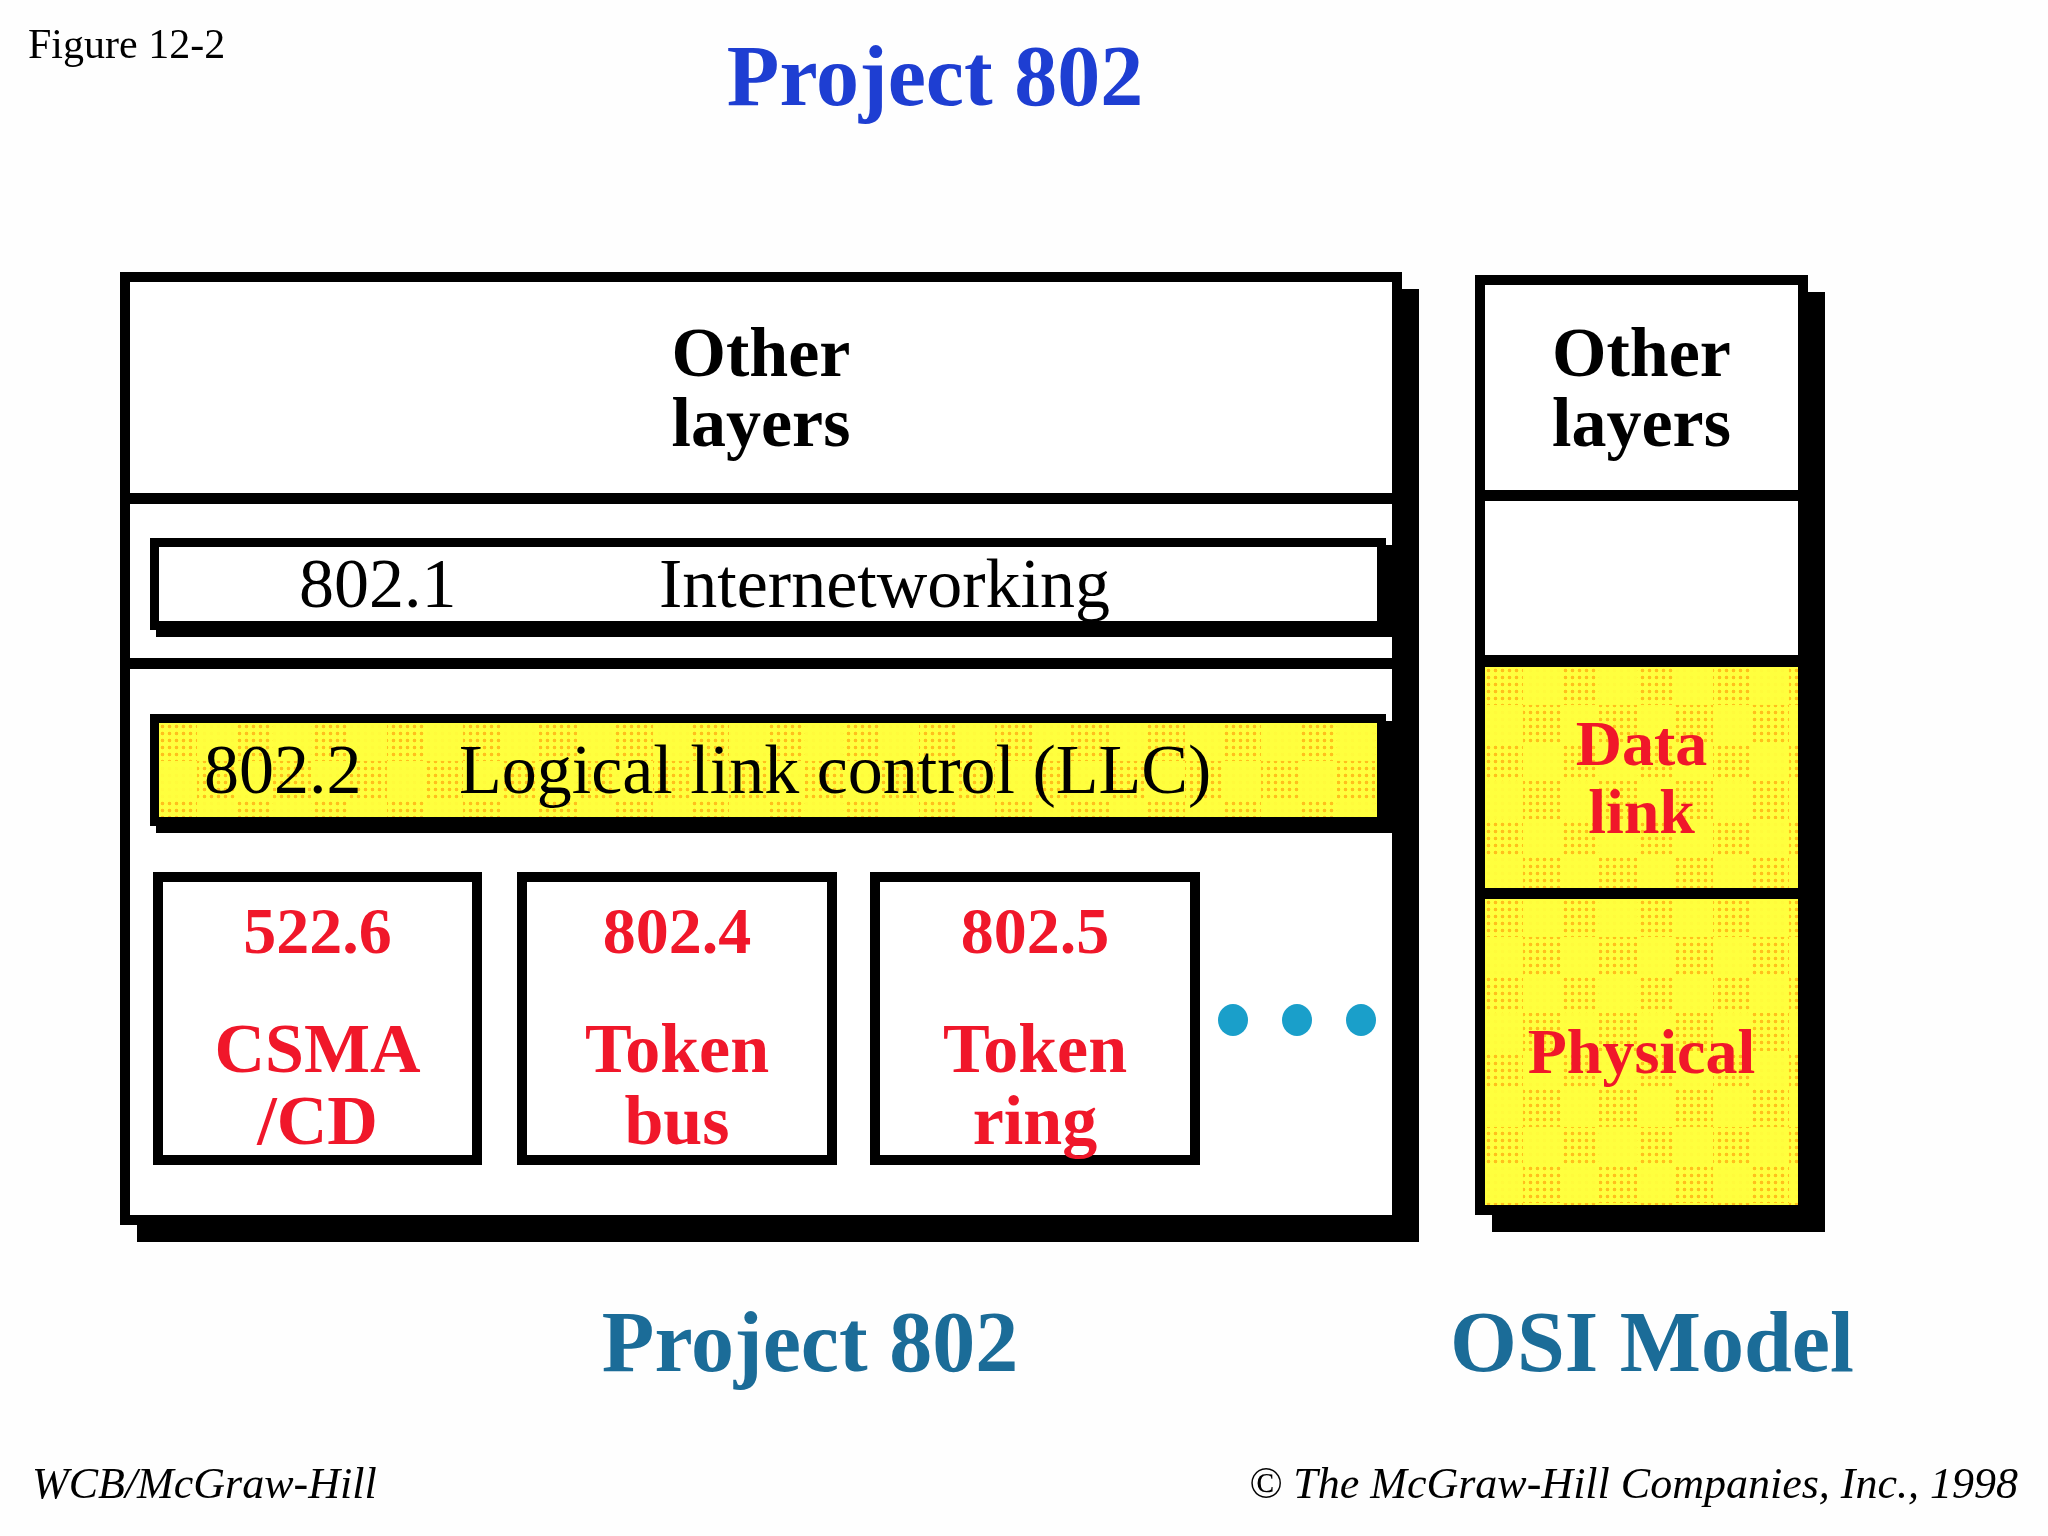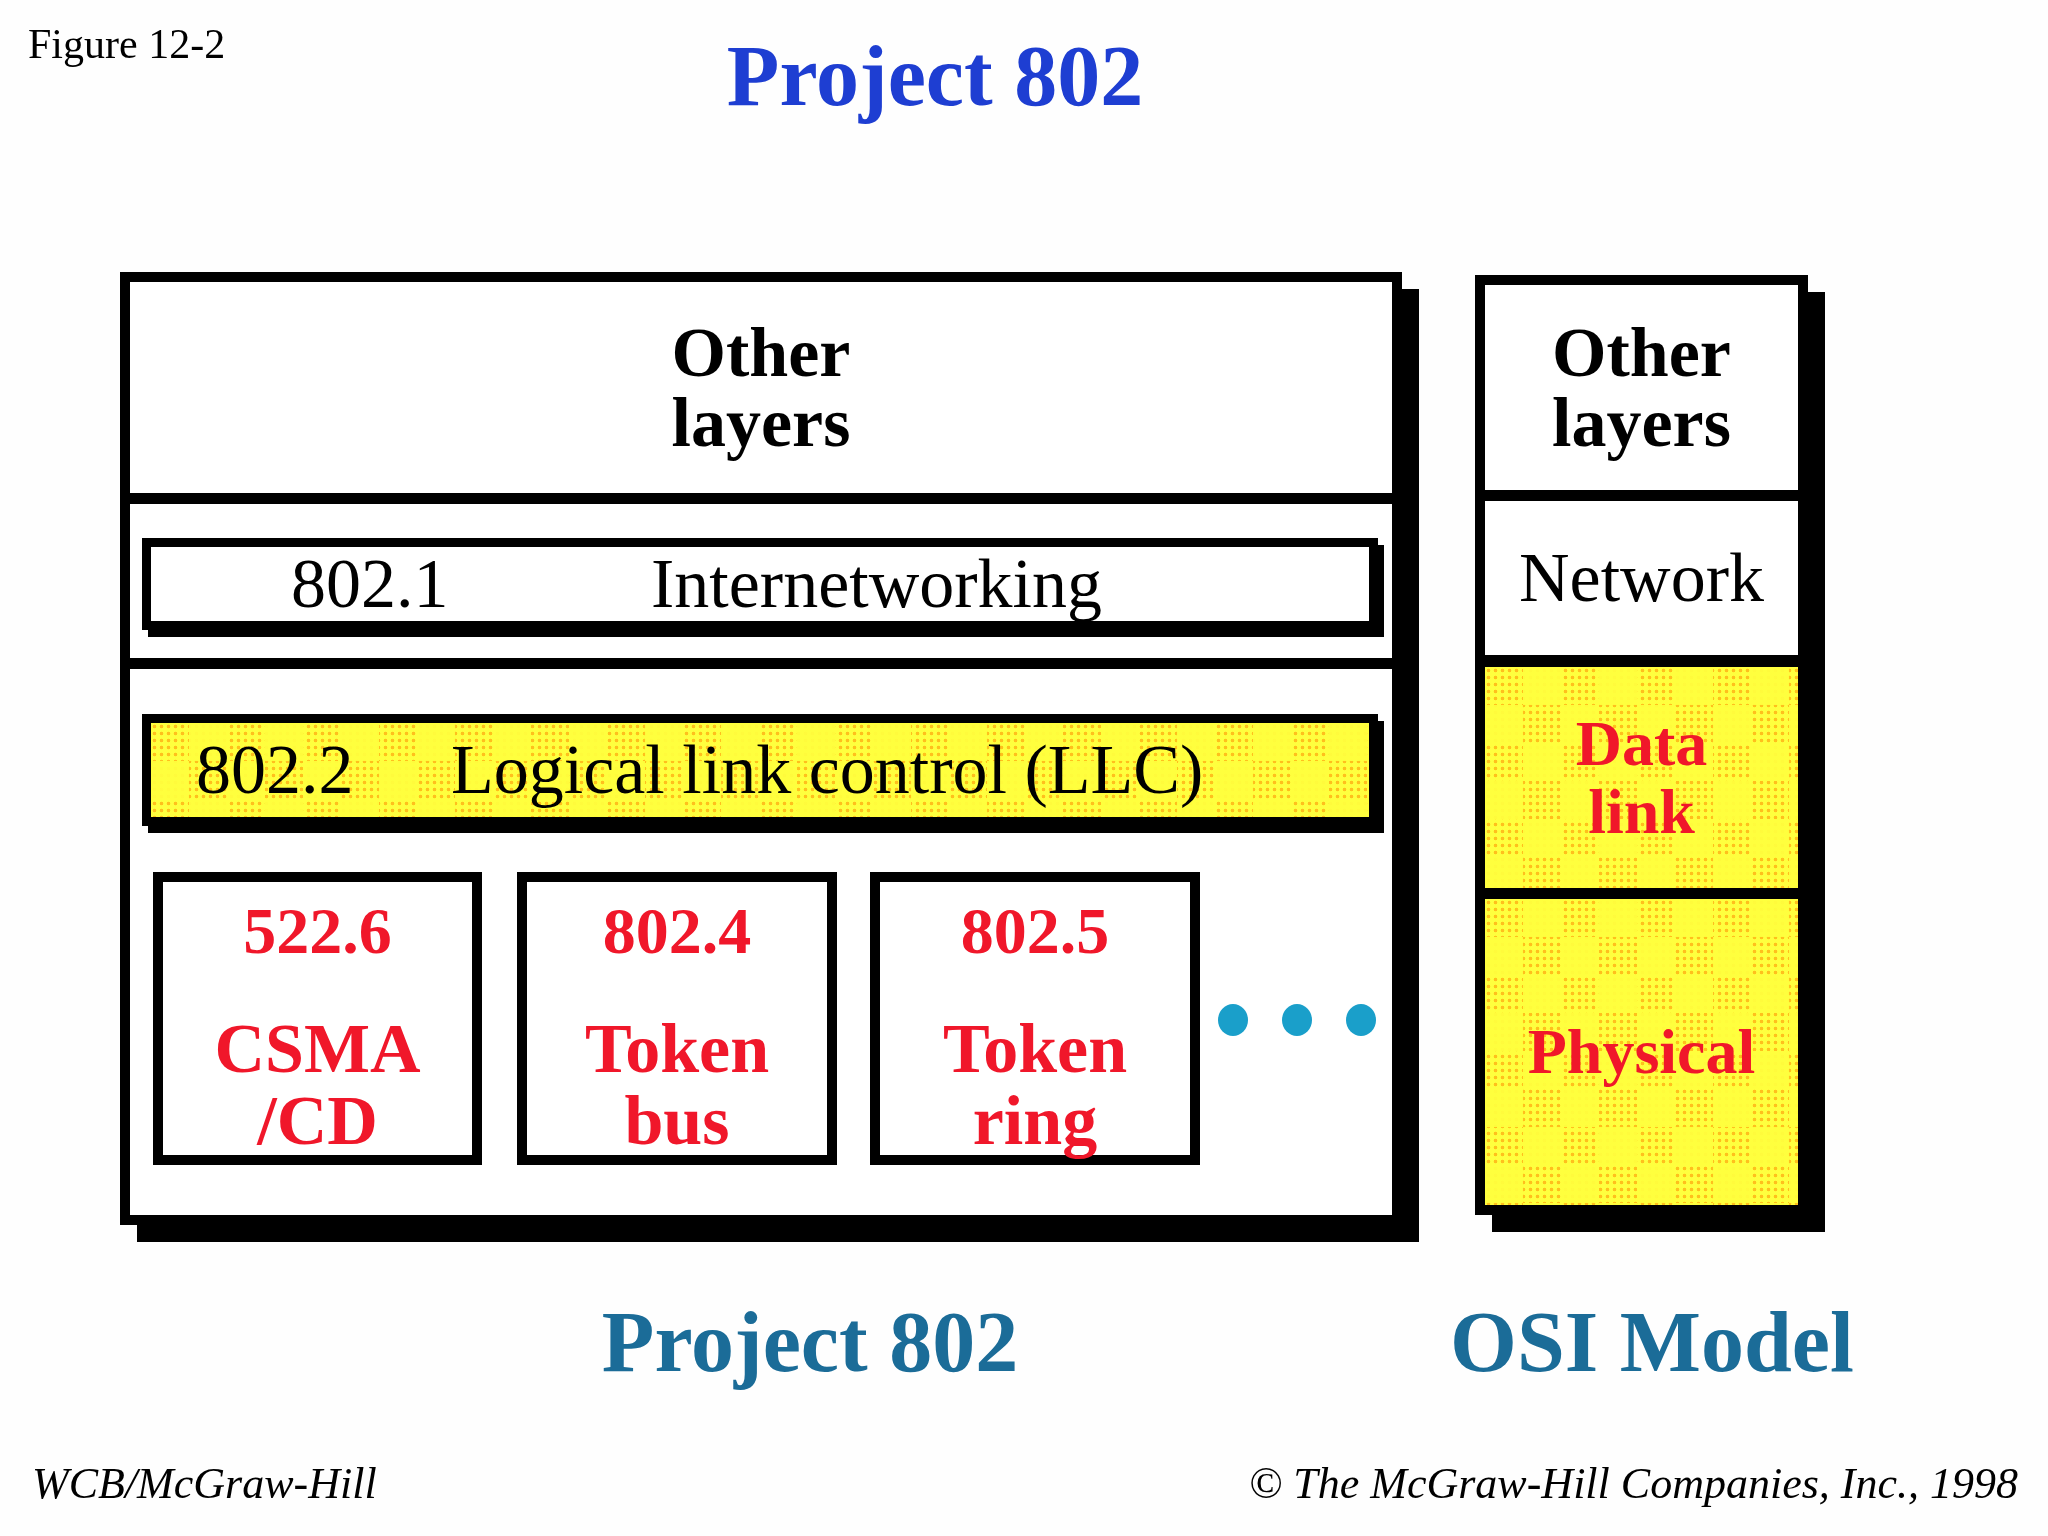--- a/index.html
+++ b/index.html
@@ -17,21 +17,21 @@
   .main-box{
     left:120px;top:272px;width:1282px;height:953px;box-sizing:border-box;
     border:10px solid #000;background:#fff;box-shadow:17px 17px 0 #000;
   }
   .sectionA{left:0;top:0;width:100%;height:211px;display:flex;align-items:center;justify-content:center;text-align:center;}
   .hdiv{left:0;width:100%;height:11px;background:#000;}
   .d1{top:211px;} .d2{top:376px;}
   .big-label{font-size:70px;font-weight:bold;line-height:1.0;}
 
   .row-box{
-    left:12px;width:1236px;box-sizing:border-box;border:9px solid #000;background:#fff;
+    left:20px;width:1236px;box-sizing:border-box;border:9px solid #000;background:#fff;
     box-shadow:6px 7px 0 #000;
   }
   .box-8021{top:256px;height:92px;}
   .box-8022{top:432px;height:112px;}
   .row-code,.row-label{position:absolute;top:50%;transform:translateY(-50%);font-size:70px;white-space:nowrap;}
   .box-8021 .row-code{left:140px;}
   .box-8021 .row-label{left:500px;}
   .box-8022 .row-code{left:45px;}
   .box-8022 .row-label{left:300px;}
 
@@ -123,23 +123,20 @@
     <div class="abs dot dot2"></div>
     <div class="abs dot dot3"></div>
   </div>
 
   <div class="abs osi-box">
     <div class="abs osi-sec osi-s1">
       <div class="big-label multiline">Other
 layers</div>
     </div>
     <div class="abs hdiv osi-d1"></div>
-    <div class="abs osi-sec osi-s2">
-      <span>Network</span>
-    </div>
     <div class="abs hdiv osi-d2"></div>
     <div class="abs osi-sec osi-s3 yellow-fill">
       <div class="red-label multiline">Data
 link</div>
     </div>
     <div class="abs hdiv osi-d3"></div>
     <div class="abs osi-sec osi-s4 yellow-fill">
       <div class="red-label">Physical</div>
     </div>
   </div>

